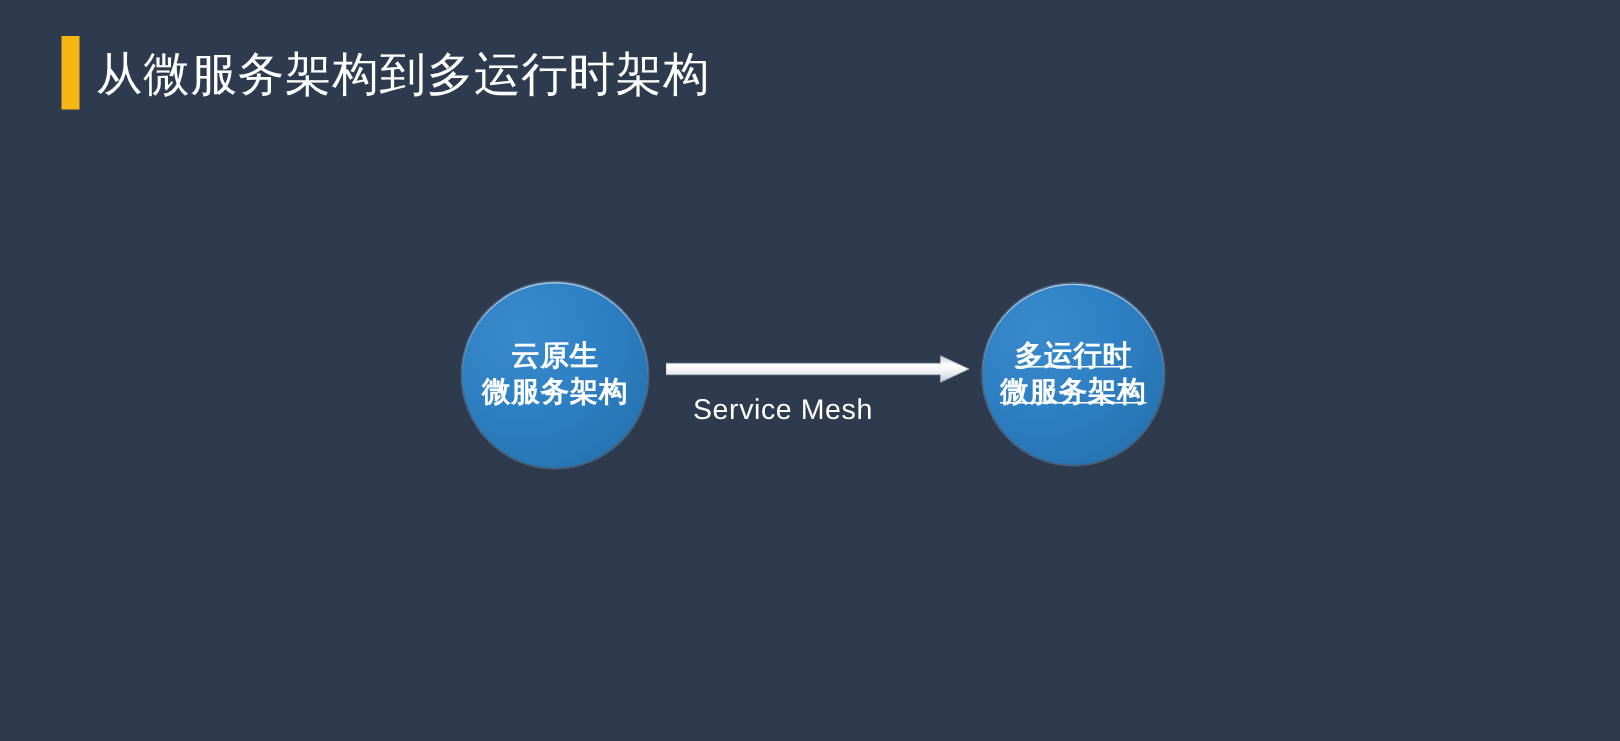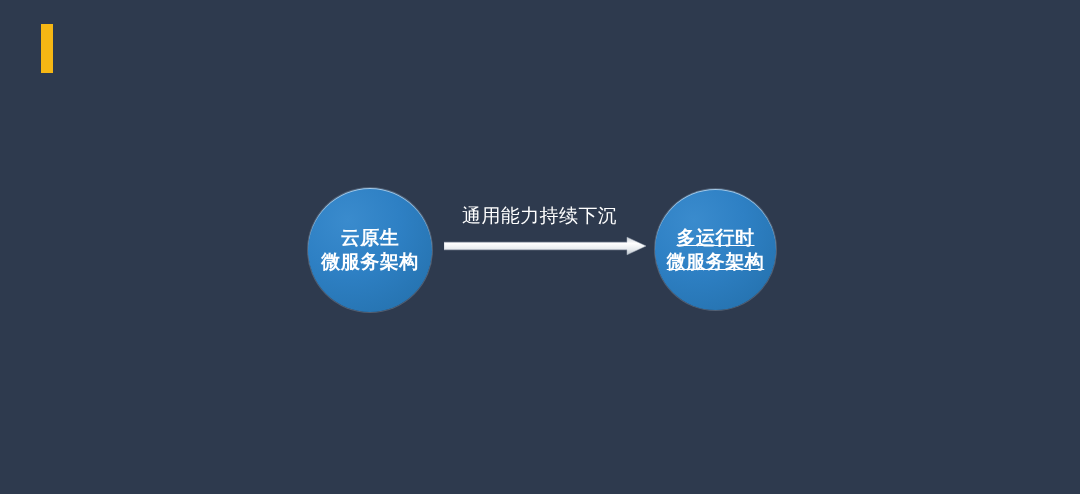--- a/index.html
+++ b/index.html
@@ -134,44 +134,45 @@
     display: block;
   }
 </style>
 </head>
 <body>
 
 <div id="slide">
 
   <div id="title-block">
     <div id="title-accent-bar"></div>
+    <div id="title-text">从微服务架构到多运行时架构</div>
   </div>
 
   <div id="diagram">
 
     <div id="node-source" class="node-circle">
       <span class="node-line">云原生</span>
       <span class="node-line">微服务架构</span>
     </div>
 
-    <div id="arrow-label-top">通用能力持续下沉</div>
 
     <svg id="flow-arrow" viewBox="0 0 202 20" xmlns="http://www.w3.org/2000/svg">
       <defs>
         <linearGradient id="arrowShade" x1="0" y1="0" x2="0" y2="1">
           <stop offset="0%" stop-color="#c7ced6"></stop>
           <stop offset="35%" stop-color="#ffffff"></stop>
           <stop offset="70%" stop-color="#e6eaee"></stop>
           <stop offset="100%" stop-color="#b9c2cc"></stop>
         </linearGradient>
       </defs>
       <path d="M0 6.2 L183 6.2 L183 1.2 L202 10 L183 18.8 L183 13.8 L0 13.8 Z" fill="url(#arrowShade)" stroke="#aeb7c2" stroke-width="0.5"></path>
     </svg>
 
     <div id="arrow-label-bottom">
+      <span class="label-line">Service Mesh</span>
     </div>
 
     <div id="node-target" class="node-circle">
       <span class="node-line">多运行时</span>
       <span class="node-line">微服务架构</span>
     </div>
 
   </div>
 </div>
 

